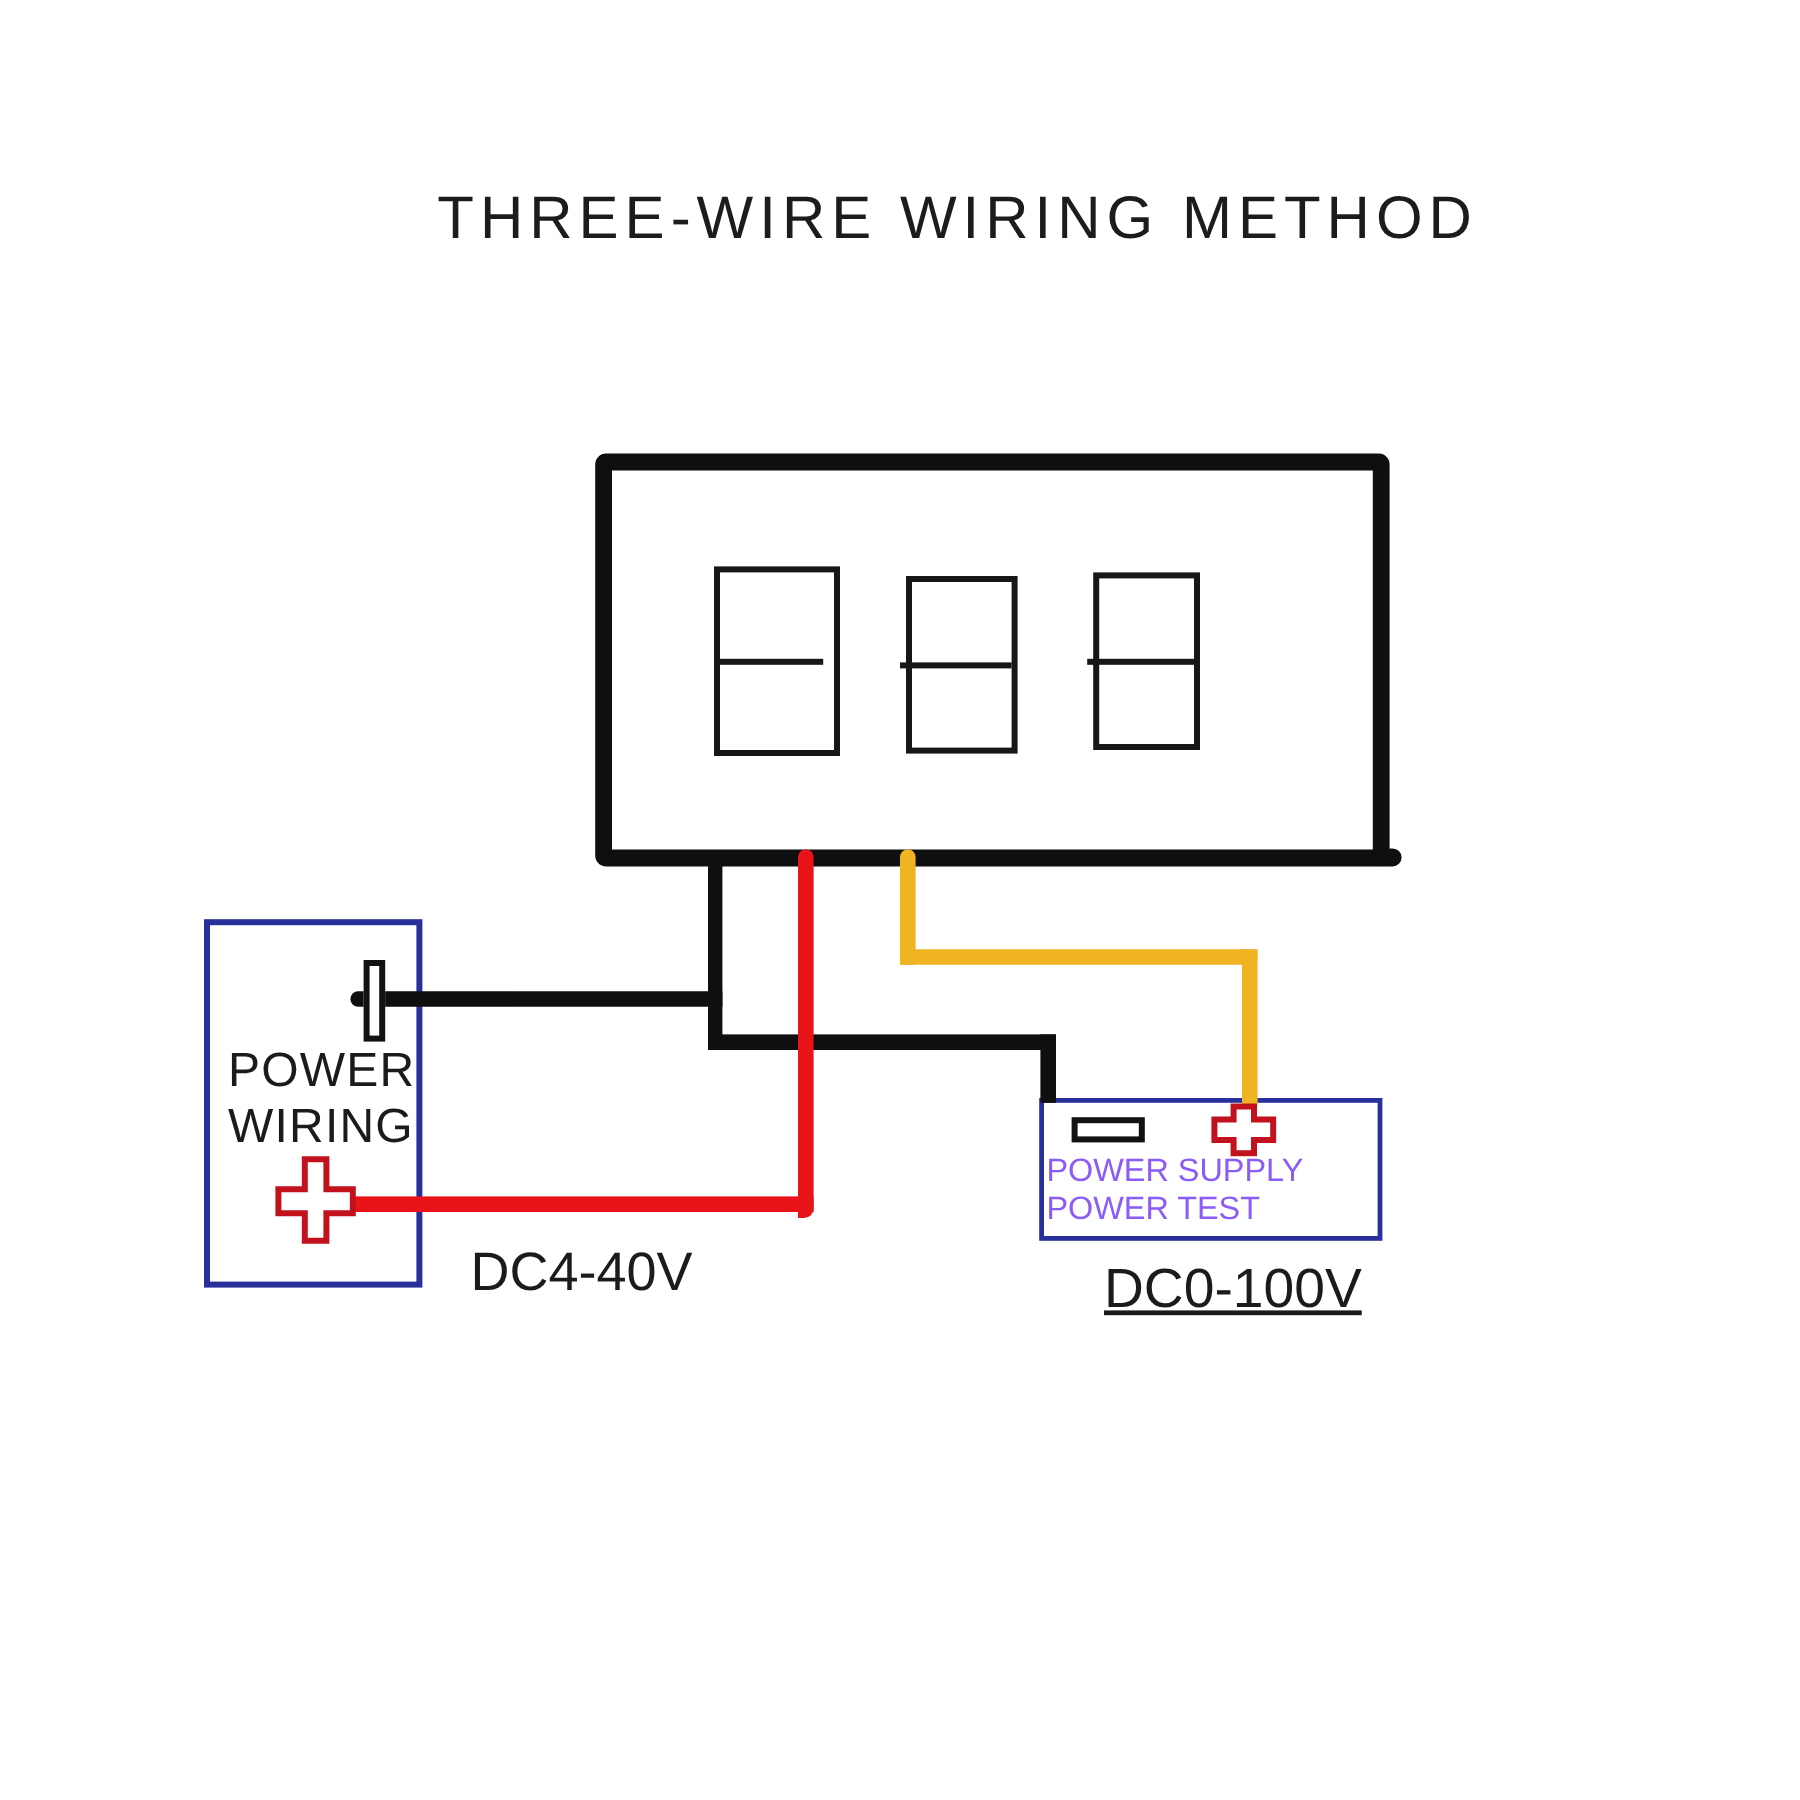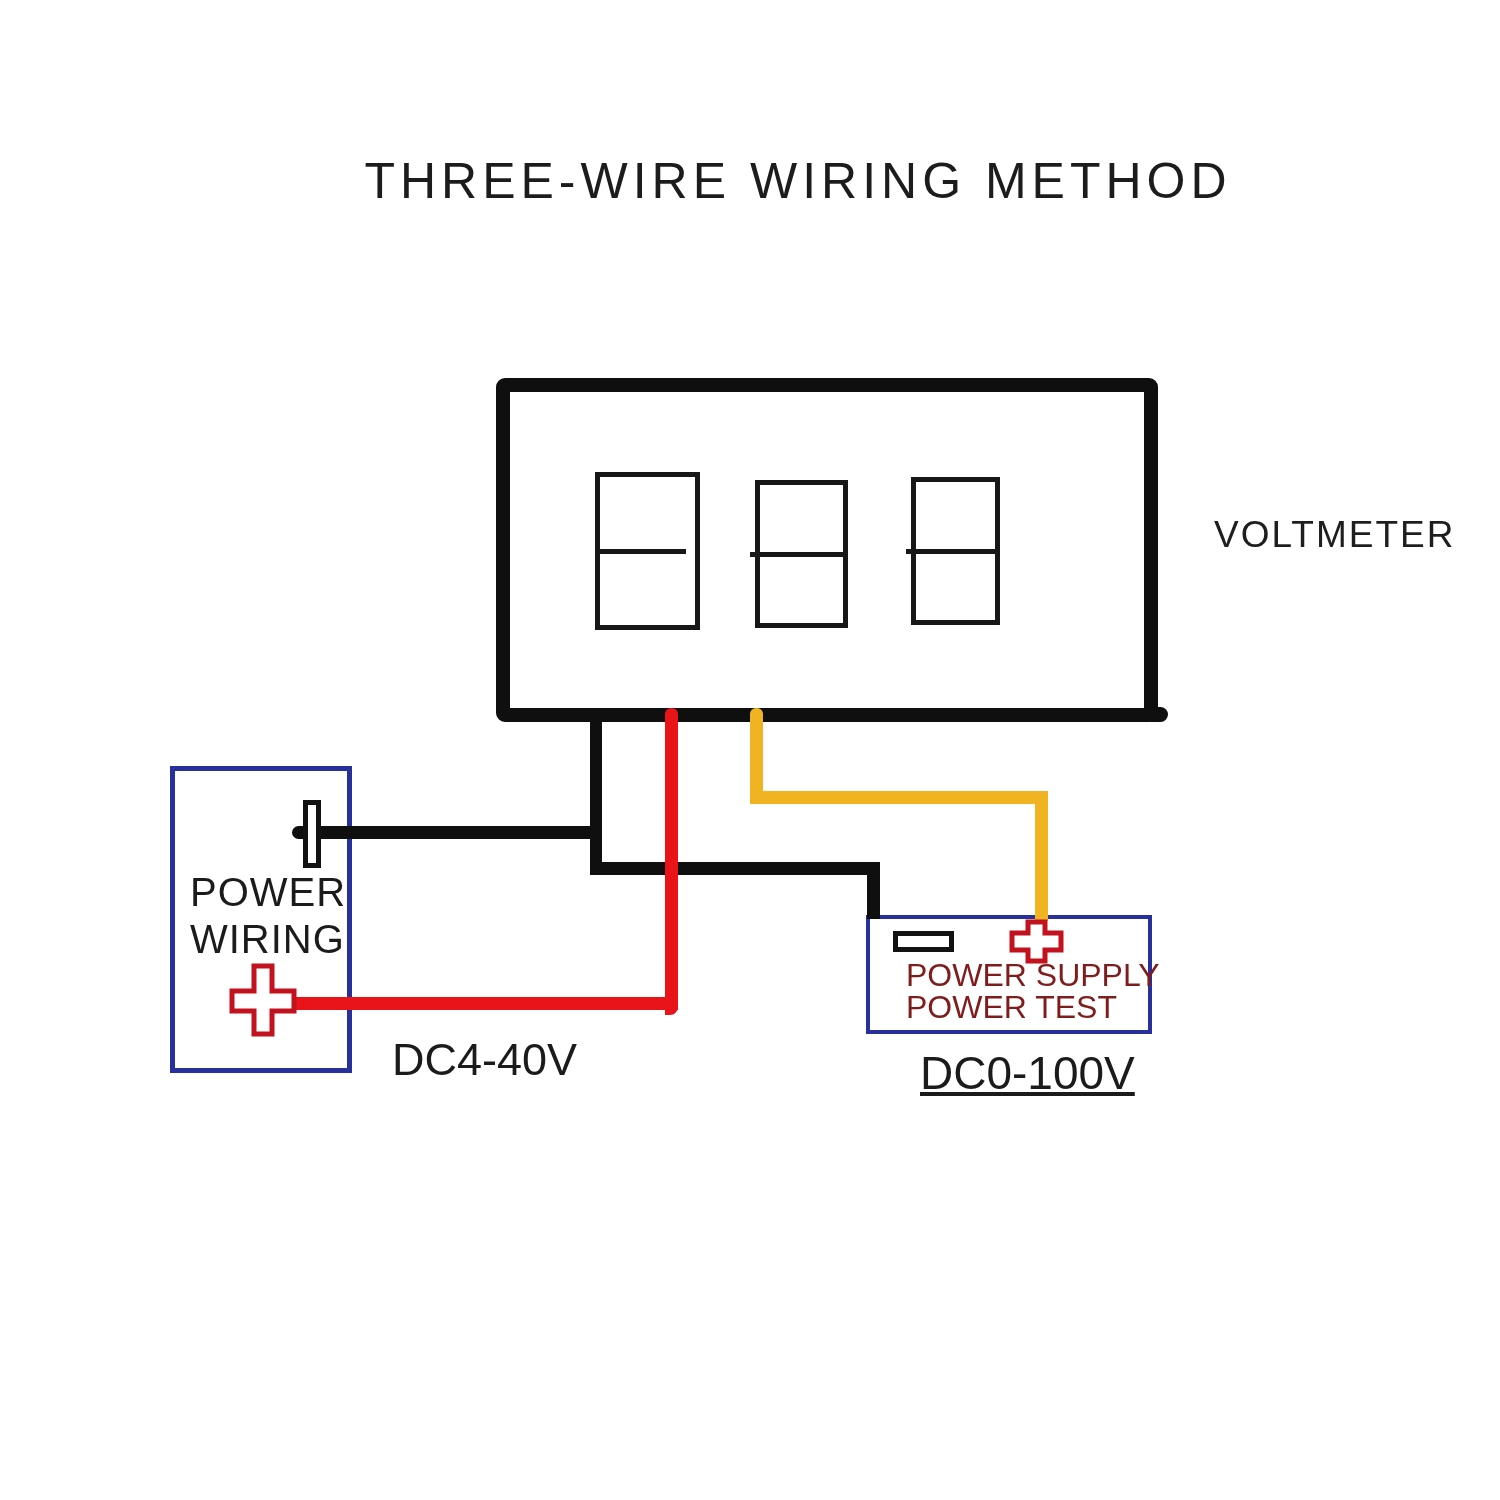--- a/index.html
+++ b/index.html
@@ -48,21 +48,21 @@
   }
   #test-box{
     left:818px;top:915px;width:286px;height:119px;box-sizing:border-box;
     border:4px solid #27309b;background:#ffffff;
   }
   .minus-terminal{box-sizing:border-box;border:5px solid #121212;background:#ffffff;}
   #supply-minus{left:255px;top:800px;width:18px;height:68px;}
   #test-minus{left:845px;top:931px;width:61px;height:21px;}
   #supply-name{left:142px;top:869px;font-size:40px;line-height:47px;letter-spacing:1px;color:#1b1b1b;}
   #supply-range{left:344px;top:1034px;font-size:45px;color:#1b1b1b;text-align:center;}
-  #test-name{left:858px;top:959px;font-size:32px;line-height:32px;color:#7f1d1d;}
+  #test-name{left:824px;top:959px;font-size:27px;line-height:32px;color:#8b5cf6;}
   #test-range{left:872px;top:1046px;font-size:46px;color:#1b1b1b;text-decoration:underline;}
   .plus-svg{position:absolute;display:block;}
   #supply-plus{left:229px;top:963px;}
   #test-plus{left:1009px;top:919px;}
 </style>
 </head>
 <body>
 
 <div id="canvas">
 
@@ -80,21 +80,20 @@
   <div id="voltmeter-nub" class="abs"></div>
   <div id="digit-1" class="abs digit">
       <div class="digit-mid"></div>
     </div>
   <div id="digit-2" class="abs digit">
       <div class="digit-mid"></div>
     </div>
   <div id="digit-3" class="abs digit">
       <div class="digit-mid"></div>
     </div>
-  <div id="voltmeter-label" class="abs">VOLTMETER</div>
 
   <div id="wire-red-drop" class="wire red"></div>
   <div id="wire-red-across" class="wire red"></div>
   <div id="wire-yellow-drop" class="wire yellow"></div>
   <div id="wire-yellow-across" class="wire yellow"></div>
   <div id="wire-yellow-down" class="wire yellow"></div>
 
   <div id="supply-minus" class="abs minus-terminal"></div>
   <div id="test-minus" class="abs minus-terminal"></div>
 

